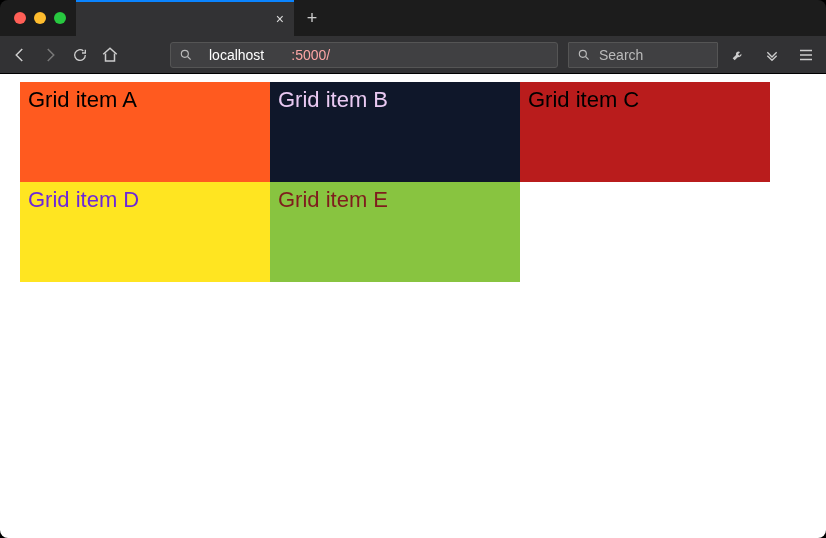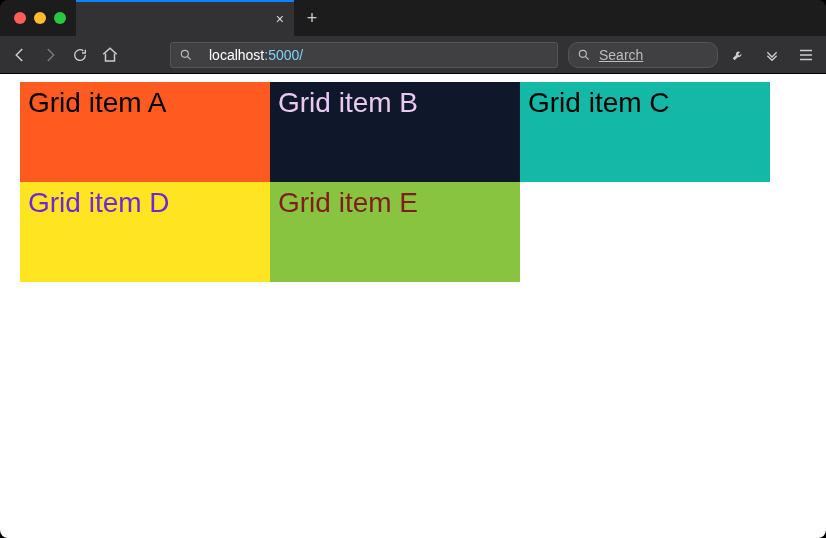--- a/index.html
+++ b/index.html
@@ -81,56 +81,55 @@
     display: flex;
     align-items: center;
     padding: 0 8px;
     gap: 8px;
     color: #d8d8d8;
     font-size: 14px;
     min-width: 0;
     margin-left: 40px;
   }
   .url-host { color: #fff; margin-left: 8px; }
-  .url-rest { color: #7dd3fc; }
+  .url-rest { color: #fca5a5; padding-left: 27px; }
 
   .searchbar {
     width: 150px;
     background: #404042;
     border: 1px solid #555;
-    border-radius: 10px;
+    border-radius: 1px;
     height: 26px;
     display: flex;
     align-items: center;
     padding: 0 8px;
     gap: 8px;
     color: #bbb;
     font-size: 14px;
     flex: none;
-    text-decoration: underline;
   }
 
   .toolbar-right {
     display: flex; align-items: center; gap: 14px; flex: none;
   }
 
   
   .viewport {
     background: #fff;
     height: calc(538px - 36px - 38px);
     padding: 8px 20px 8px 20px;
     overflow: hidden;
   }
   .grid {
     display: grid;
     grid-template-columns: repeat(3, 250px);
     grid-auto-rows: 100px;
   }
   .cell {
-    font-size: 28px;
+    font-size: 22px;
     color: #000;
     padding: 5px 8px;
     display: flex;
     align-items: flex-start;
   }
 </style>
 </head>
 <body>
 
 <div class="chrome">
@@ -206,17 +205,17 @@
           </svg>
       </div>
     </div>
   </div>
 </div>
 
 <div class="viewport">
   <div class="grid" id="grid">
       <div class="cell" style="background: rgb(255, 90, 31); color: rgb(0, 0, 0);">Grid item A</div>
       <div class="cell" style="background: #0f172a; color: rgb(233, 201, 242);">Grid item B</div>
-      <div class="cell" style="background: #14b8a6; color: rgb(0, 0, 0);">Grid item C</div>
+      <div class="cell" style="background: #b91c1c; color: rgb(0, 0, 0);">Grid item C</div>
       <div class="cell" style="background: rgb(255, 229, 33); color: #6d28d9;">Grid item D</div>
       <div class="cell" style="background: rgb(136, 196, 64); color: #7f1d1d;">Grid item E</div>
     </div>
 </div>
 
 </body></html>

